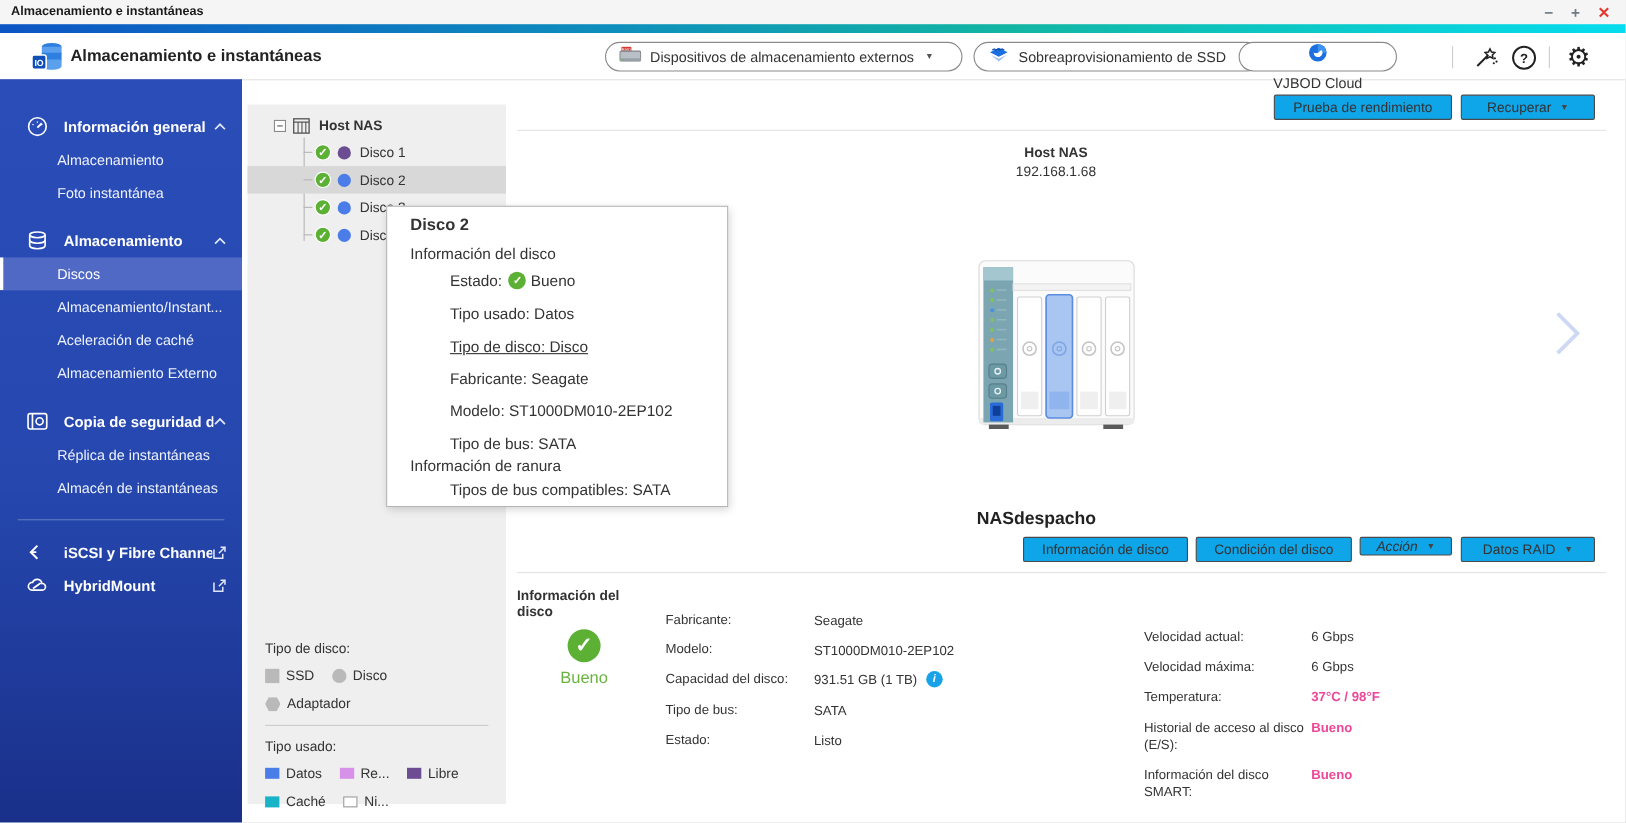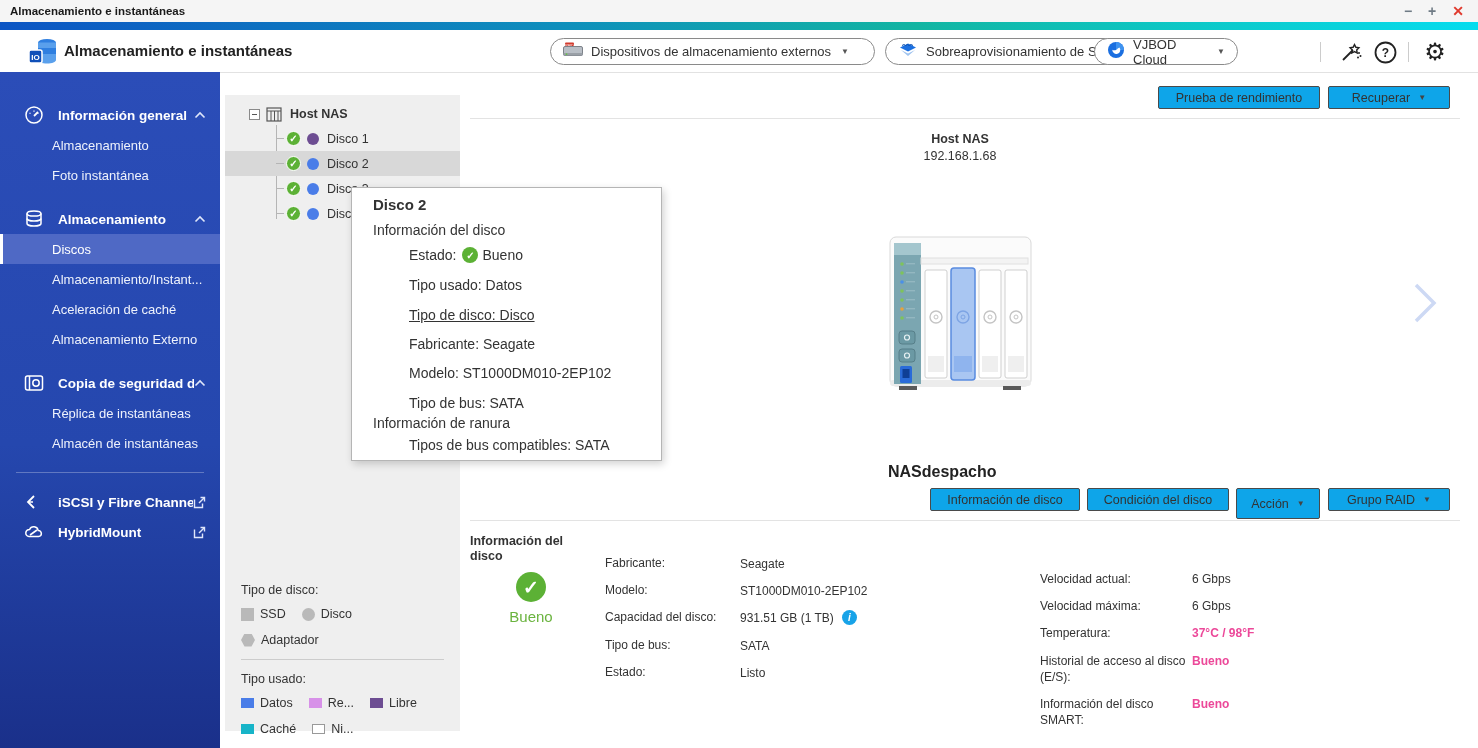--- a/index.html
+++ b/index.html
@@ -147,21 +147,21 @@
         <svg width="20" height="18" viewBox="0 0 20 18">
           <path d="M3 9 L10 12.5 L17 9 L10 15 Z" fill="#9fc3ef"></path>
           <path d="M2 6.5 L10 2.5 L18 6.5 L10 10.5 Z" fill="#1b6fe0"></path>
           <path d="M4 4.5 l2 -1 l1.5 1 l2 -1 l1.5 1 l2 -1 l2 1" stroke="#0c4fae" stroke-width="1" fill="none"></path>
         </svg>
       </span>
       <span>Sobreaprovisionamiento de SSD</span>
       <span class="caret">▼</span>
     </div>
 
-    <div class="pill" style="left:1094px; width:144px;">
+    <div class="pill" style="left:1126px; width:144px;flex-direction:column;">
       <span>
         <svg width="18" height="18" viewBox="0 0 18 18">
           <circle cx="9" cy="9" r="8" fill="#1b6fe0"></circle>
           <path d="M9 1 a8 8 0 0 1 8 8 L9 9 Z" fill="#3f93f0"></path>
           <path d="M12.5 6.5 a4 4 0 1 1 -7.2 2.2 c1.8 1.2 4.4 0.6 5.4 -1.2 z" fill="#fff"></path>
         </svg>
       </span>
       <span>VJBOD Cloud</span>
       <span class="caret">▼</span>
     </div>
@@ -430,26 +430,26 @@
       </svg>
   </div>
 
   <div class="nas-title">NASdespacho</div>
   <div class="btn abs" style="left:930px; top:488px; width:150px; height:23px; border-width:1.5px;">
     <span>Información de disco</span>
   </div>
   <div class="btn abs" style="left:1087px; top:488px; width:142px; height:23px;">
     <span>Condición del disco</span>
   </div>
-  <div class="btn abs" style="left:1236px; top:488px; width:84px; height:31px;">
+  <div class="btn abs" style="left:1236px; top:488px; width:84px; height:17px;font-style:italic;">
     <span>Acción</span>
     <span class="caret">▼</span>
   </div>
   <div class="btn abs" style="left:1328px; top:488px; width:122px; height:23px;">
-    <span>Grupo RAID</span>
+    <span>Datos RAID</span>
     <span class="caret">▼</span>
   </div>
   <div class="hr" style="left:470px; top:520px; width:990px;"></div>
 
   <div class="panel-title">Información del disco</div>
   <div class="big-status">
     <span class="chk big">✓</span>
     <div class="st-text">Bueno</div>
   </div>
 

